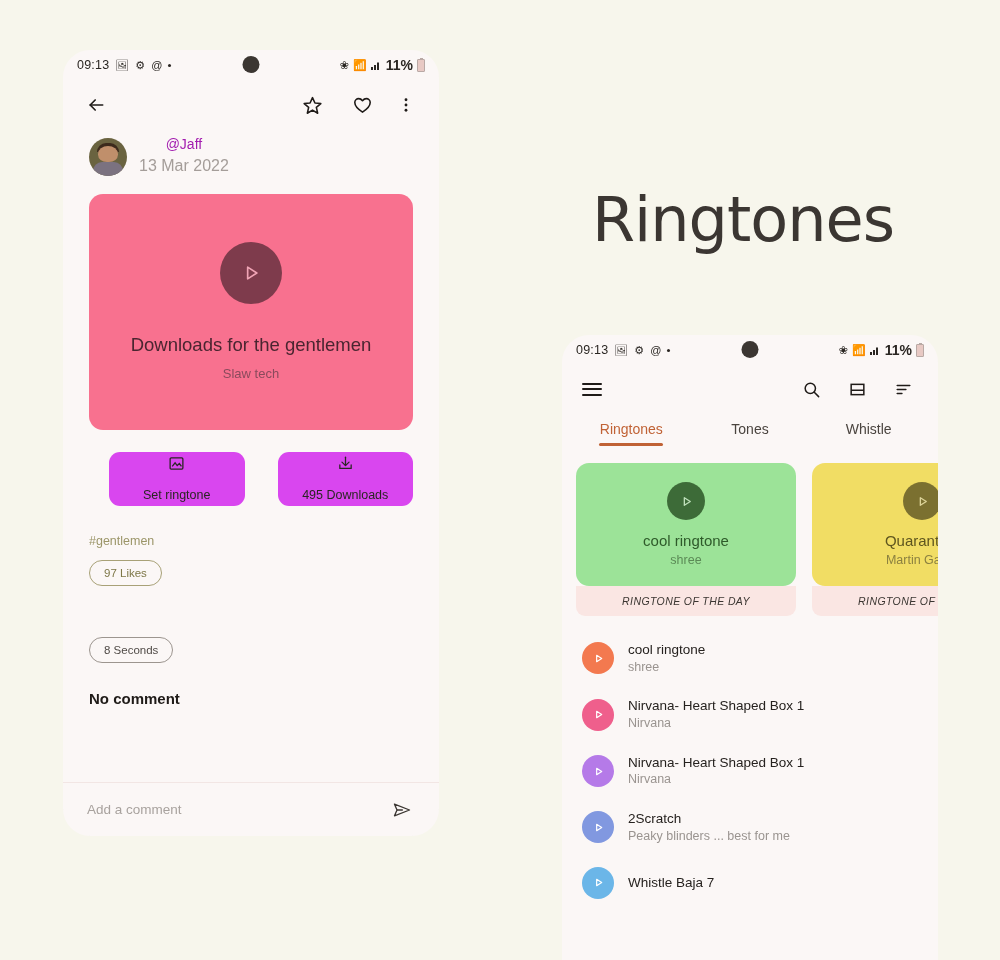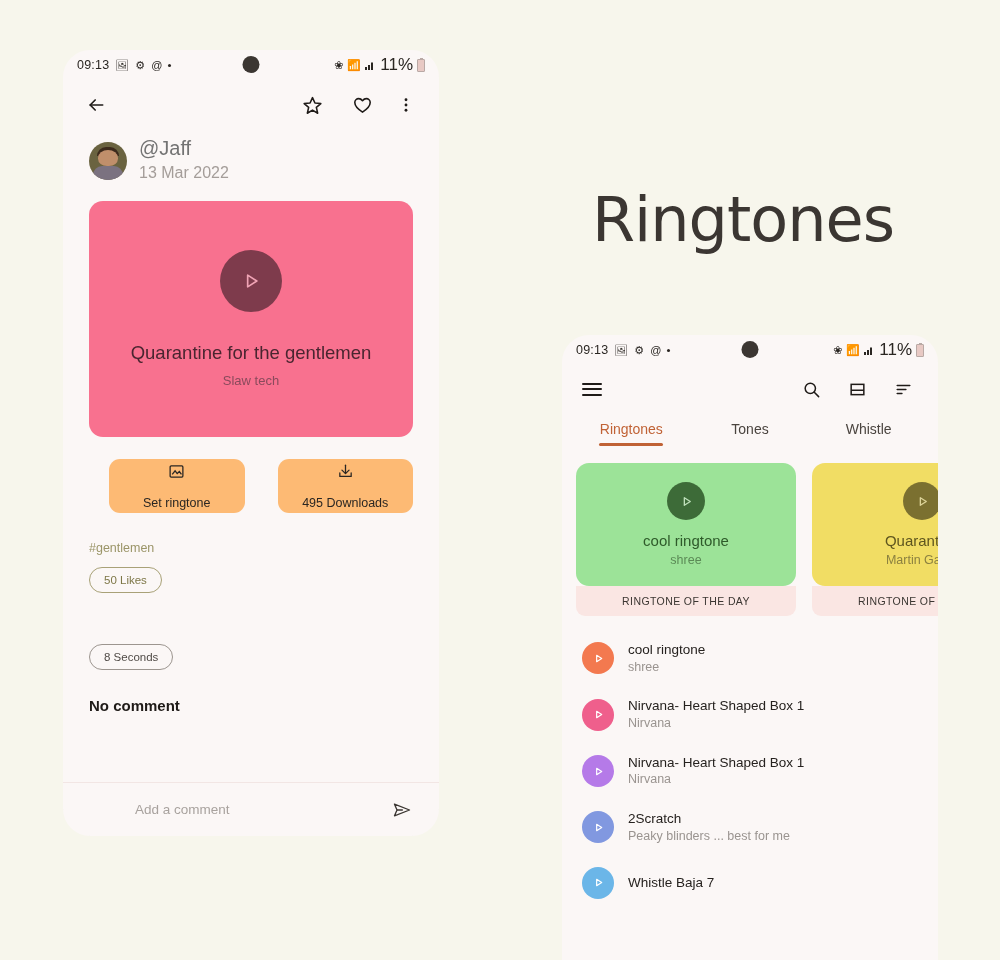--- a/index.html
+++ b/index.html
@@ -43,21 +43,21 @@
   .sb-ic { font-size: 11px; color: #2a2622; line-height: 1; }
   .sb-dot { width: 3px; height: 3px; border-radius: 50%; background: #2a2622; display:inline-block; }
   .camera {
     position: absolute; left: 50%; transform: translateX(-50%);
     top: 6px; width: 17px; height: 17px; border-radius: 50%;
     background: #3b3632;
   }
   .sb-right {
     margin-left: auto; display: flex; align-items: center; gap: 4px;
   }
-  .sb-batt { font-size: 17px; color: #2a2622; }
+  .sb-batt { font-size: 14px; color: #2a2622; font-weight: bold; }
   .batt-ic {
     width: 6px; height: 11px; border: 1px solid #b9a9a5; border-radius: 1px;
     position: relative; background: #e8c9c4;
   }
   .batt-ic::before {
     content:''; position:absolute; top:-2px; left:1.5px;
     width:3px; height:1.5px; background:#b9a9a5;
   }
 
   
@@ -92,21 +92,21 @@
   .avatar .hair {
     position: absolute; left: 8px; top: 5px;
     width: 22px; height: 9px; border-radius: 11px 11px 0 0;
     background: #3c2a1c;
   }
   .avatar .body {
     position: absolute; left: 4px; bottom: 0;
     width: 30px; height: 14px; border-radius: 9px 9px 0 0;
     background: #7b7280;
   }
-  .author-name { font-size: 20px; color: #737373; line-height: 1.25; }
+  .author-name { font-size: 14px; color: #a21caf; line-height: 1.25; text-align: center; }
   .author-date { font-size: 16px; color: #a49d99; line-height: 1.5; }
 
   
   .hero {
     margin: 16px 26px 0 26px;
     background: #f8718f;
     border-radius: 14px;
     height: 236px;
     display: flex; flex-direction: column;
     align-items: center; justify-content: center;
@@ -125,21 +125,21 @@
   .hero-sub {
     font-size: 13px; color: #8a4a5c; margin-top: 9px;
   }
 
   
   .actions {
     display: flex; gap: 13px;
     margin: 22px 26px 0 26px;
   }
   .action {
-    flex: 1; background: #fdba74; border-radius: 11px;
+    flex: 1; background: #d946ef; border-radius: 11px;
     height: 54px;
     display: flex; flex-direction: column;
     align-items: center; justify-content: center; gap: 16px; margin-left: 20px;
   }
   .action-label { font-size: 12.5px; color: #2a2622; }
   .action svg { display: block; }
 
   
   .hashtag {
     margin: 28px 26px 0 26px;
@@ -165,21 +165,20 @@
     position: absolute; left: 0; right: 0; bottom: 0;
     height: 54px;
     border-top: 1px solid #f2e6e4;
     display: flex; align-items: center;
     padding: 0 22px; box-sizing: border-box;
   }
   .comment-input {
     flex: 1; border: none; background: transparent; outline: none;
     font-size: 13.5px; color: #14532d;
     font-family: "Liberation Sans", sans-serif;
-    margin-left: 48px;
   }
   .comment-input::placeholder { color: #a8a29e; }
 
   
   .big-title {
     position: absolute;
     left: 592px; top: 183px;
     font-size: 62px; color: #3b3632;
     letter-spacing: -1px;
     font-family: "DejaVu Sans", sans-serif;
@@ -233,21 +232,21 @@
     display: flex; align-items: center; justify-content: center;
     margin-bottom: 12px;
   }
   .fcard-title { font-size: 15px; }
   .fcard-sub { font-size: 12.5px; margin-top: 4px; }
   .fcard-foot {
     background: #fae6e3;
     height: 30px;
     border-radius: 0 0 9px 9px;
     display: flex; align-items: center; justify-content: center;
-    font-size: 10.5px; color: #3b3632; letter-spacing: .4px;
+    font-size: 10.5px; color: #3b3632; letter-spacing: .4px; font-style: italic;
   }
 
   
   .rlist { padding: 14px 0 0 0; }
   .rrow {
     display: flex; align-items: center; gap: 14px;
     padding: 11px 20px;
   }
   .rplay {
     width: 32px; height: 32px; border-radius: 50%; flex: none;
@@ -324,21 +323,21 @@
         <div class="author-date">13 Mar 2022</div>
       </div>
     </div>
 
     <div class="hero">
       <div class="hero-play">
         <svg width="20" height="20" viewBox="0 0 24 24" fill="none" stroke="#f0a4b5" stroke-width="2" stroke-linejoin="round">
           <polygon points="8,5 19,12 8,19"></polygon>
         </svg>
       </div>
-      <div class="hero-title">Quarantine for the gentlemen</div>
+      <div class="hero-title">Downloads for the gentlemen</div>
       <div class="hero-sub">Slaw tech</div>
     </div>
 
     <div class="actions">
       <div class="action">
         <svg width="17" height="17" viewBox="0 0 24 24" fill="none" stroke="#2a2622" stroke-width="1.8">
           <rect x="3" y="4" width="18" height="16" rx="1.5"></rect>
           <polyline points="6,16 10,11 13,15 16,12 19,16" fill="none"></polyline>
         </svg>
         <span class="action-label">Set ringtone</span>
@@ -350,21 +349,21 @@
           <polyline points="4,14 4,19 20,19 20,14"></polyline>
         </svg>
         <span class="action-label">495 Downloads</span>
       </div>
     </div>
 
     <div class="hashtag">#gentlemen</div>
 
     <div class="chips">
       <div class="chips-row">
-        <span class="chip">50 Likes</span>
+        <span class="chip">97 Likes</span>
       </div>
       <div class="chips-row">
         <span class="chip neutral">8 Seconds</span>
       </div>
     </div>
 
     <div class="no-comment">No comment</div>
 
     <div class="comment-bar">
       <input class="comment-input" type="text" placeholder="Add a comment" style="">

